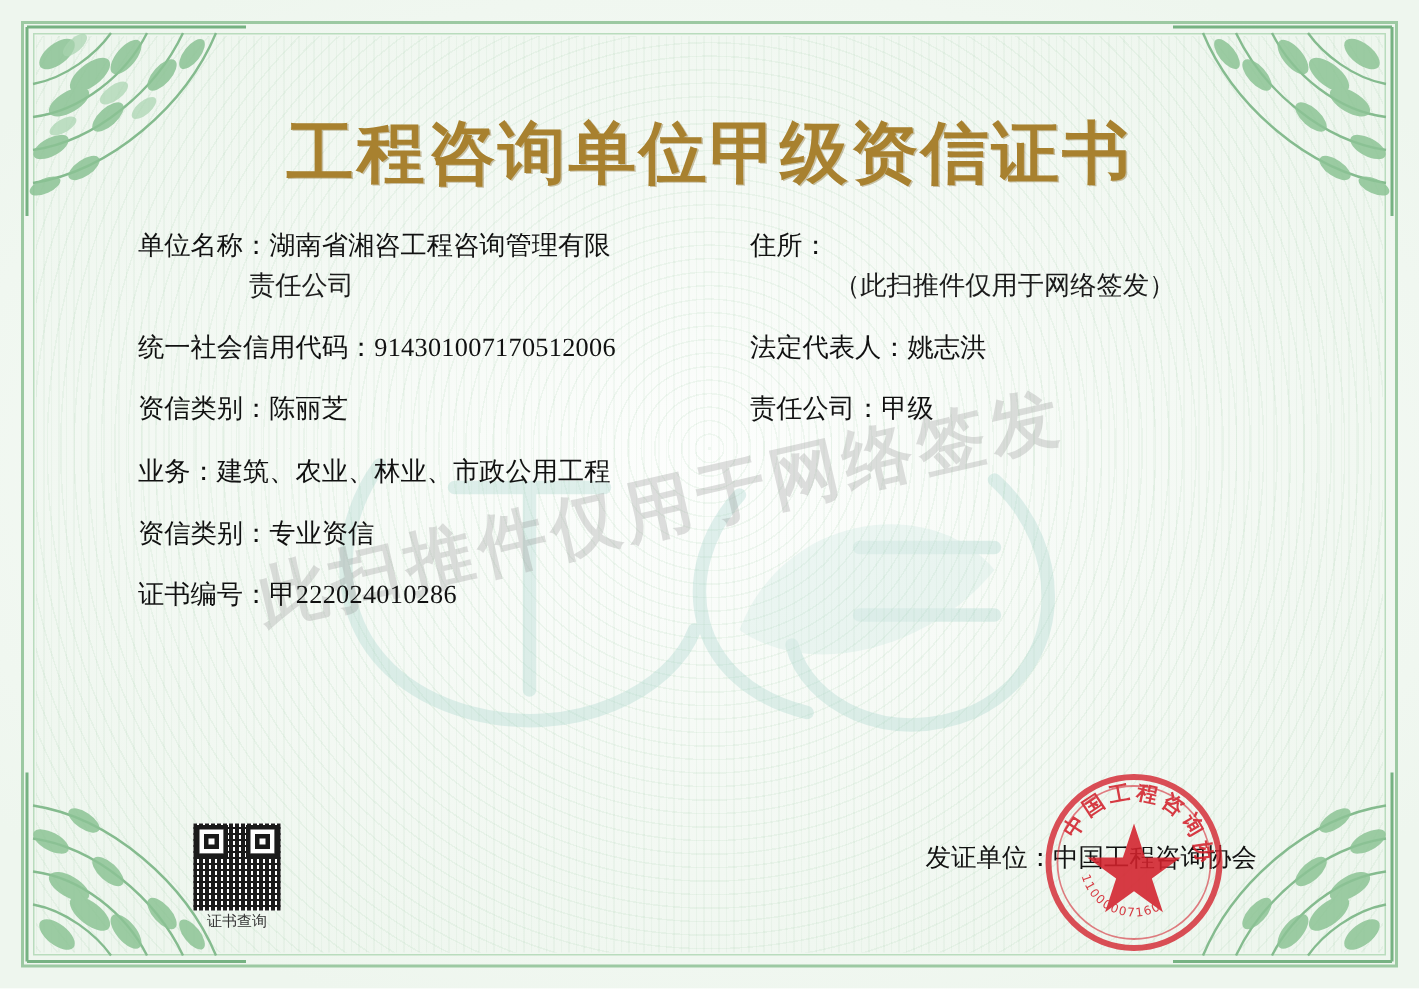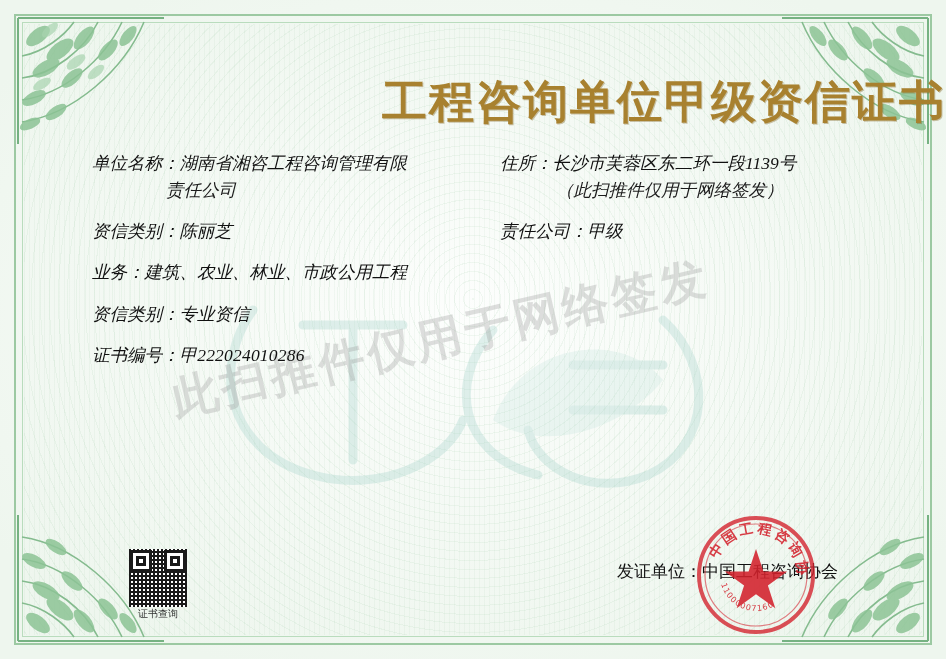--- a/index.html
+++ b/index.html
@@ -92,38 +92,37 @@
     color: rgba(150,150,150,0.30);
     letter-spacing: 4px;
     white-space: nowrap;
     pointer-events: none;
   }
 
   .title {
     position: absolute;
     top: 72px;
     left: 0; right: 0;
-    text-align: right;
+    text-align: center;
     font-family: "DejaVu Sans", "Liberation Sans", sans-serif;
     font-size: 45px;
     font-weight: 700;
     letter-spacing: 2px;
     color: #a8812f;
     text-shadow: 1px 1px 0 rgba(120,90,20,0.35);
   }
 
   .fields {
     position: absolute;
     left: 0; right: 0;
     top: 150px;
     padding: 0 92px;
     box-sizing: border-box;
     color: #1b1b1b;
     font-size: 17.5px;
-    font-style: italic;
   }
 
   .row {
     display: flex;
     align-items: flex-start;
     margin-bottom: 14px;
   }
   .col-left  { width: 386px; flex: 0 0 386px; }
   .col-right { flex: 1; padding-left: 22px; }
 
@@ -337,26 +336,39 @@
       <div class="col-left">
         <div class="field">
           <span class="label">单位名称：</span>
           <span class="value wrap2">湖南省湘咨工程咨询管理有限</span>
         </div>
         <div class="sub-line">责任公司</div>
       </div>
       <div class="col-right">
         <div class="field">
           <span class="label">住所：</span>
-          <span class="value wrap2">长沙市芙蓉区东二环一段1139号</span>
         </div>
         <div class="sub-line right">（此扫推件仅用于网络签发）</div>
       </div>
     </div>
 
+    <div class="row">
+      <div class="col-left">
+        <div class="field">
+          <span class="label">统一社会信用代码：</span>
+          <span class="value mono-num">914301007170512006</span>
+        </div>
+      </div>
+      <div class="col-right">
+        <div class="field">
+          <span class="label">法定代表人：</span>
+          <span class="value">姚志洪</span>
+        </div>
+      </div>
+    </div>
 
     <div class="row">
       <div class="col-left">
         <div class="field">
           <span class="label">资信类别：</span>
           <span class="value">陈丽芝</span>
         </div>
       </div>
       <div class="col-right">
         <div class="field">

